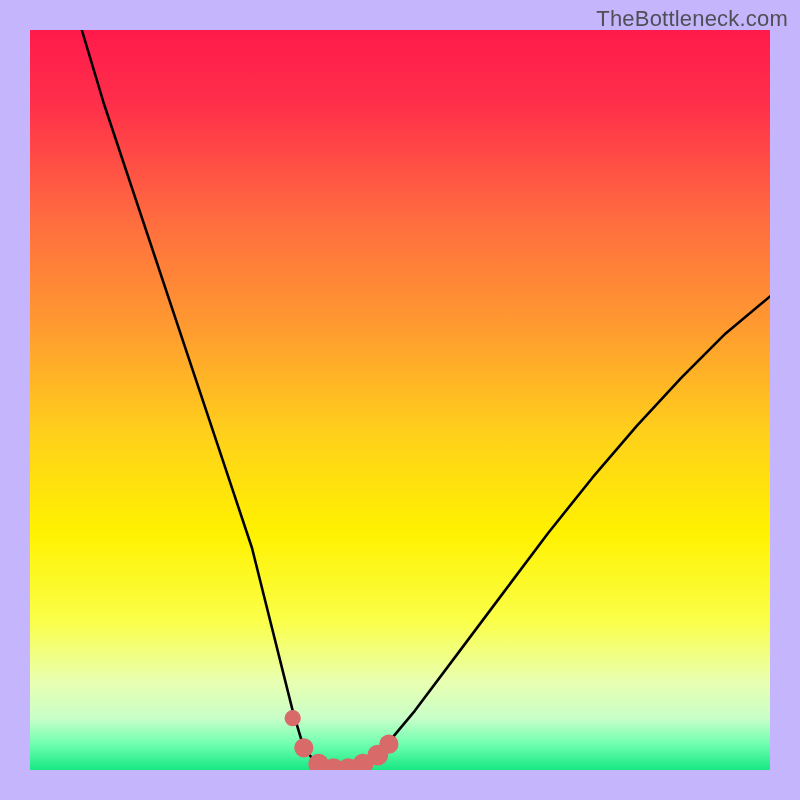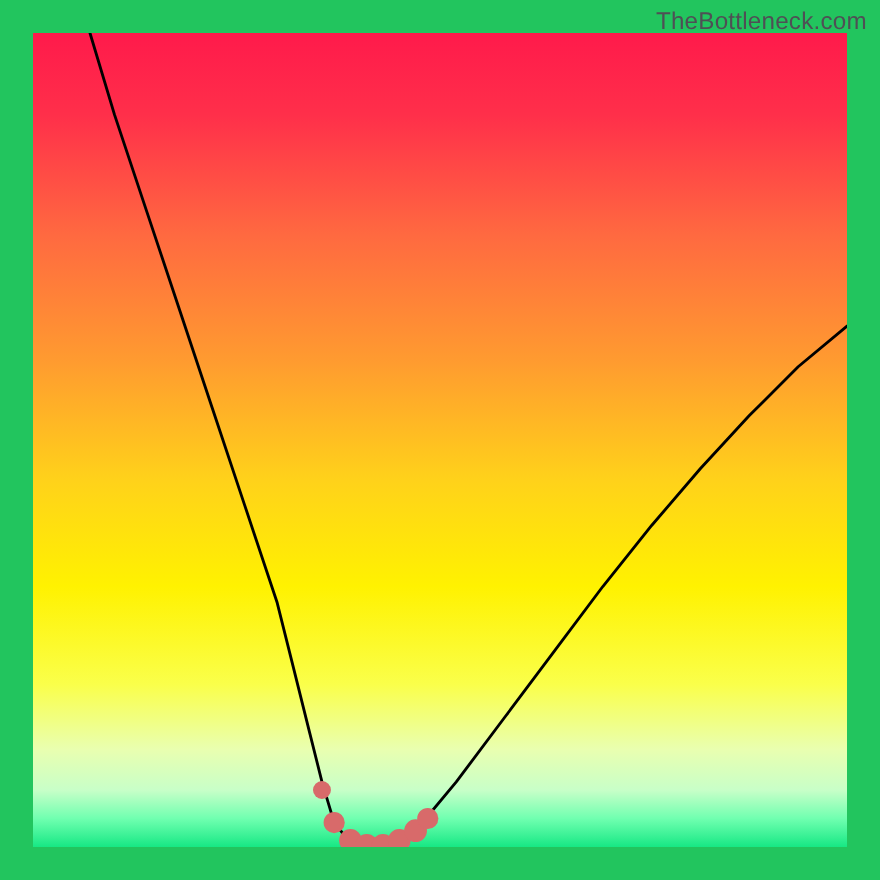--- a/index.html
+++ b/index.html
@@ -10,21 +10,21 @@
     overflow: hidden;
     background: #000;
     font-family: Arial, Helvetica, sans-serif;
   }
   .frame {
     position: absolute;
     left: 0;
     top: 0;
     width: 800px;
     height: 800px;
-    background: #22c55e;
+    background: #c4b5fd;
   }
   .plot-area {
     position: absolute;
     left: 30px;
     top: 30px;
     width: 740px;
     height: 740px;
     overflow: hidden;
   }
   .gradient {

